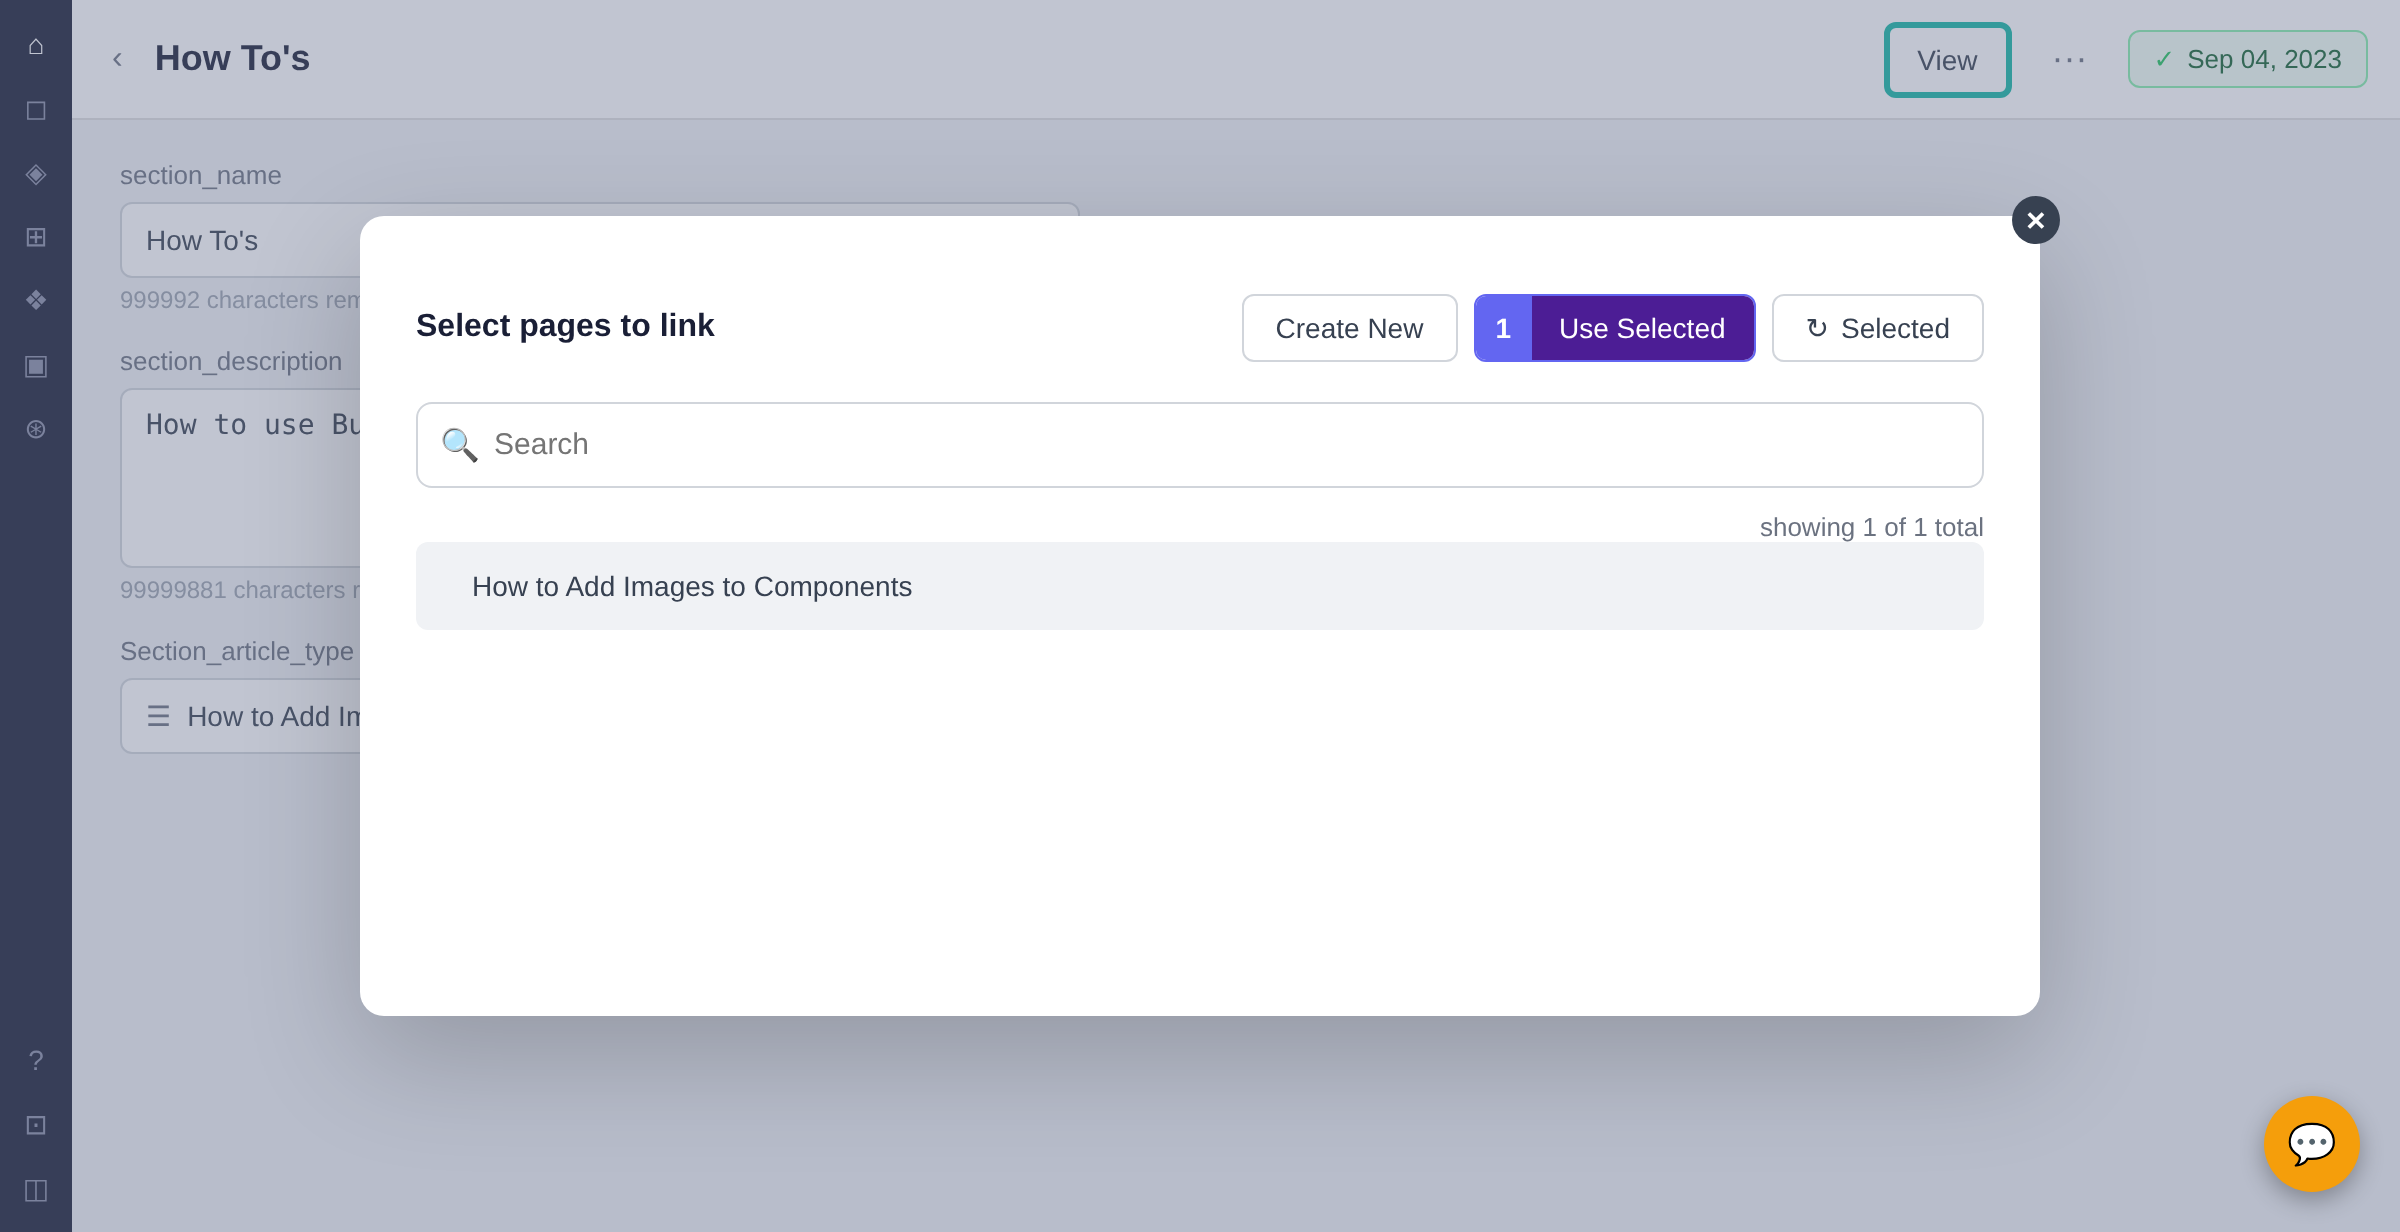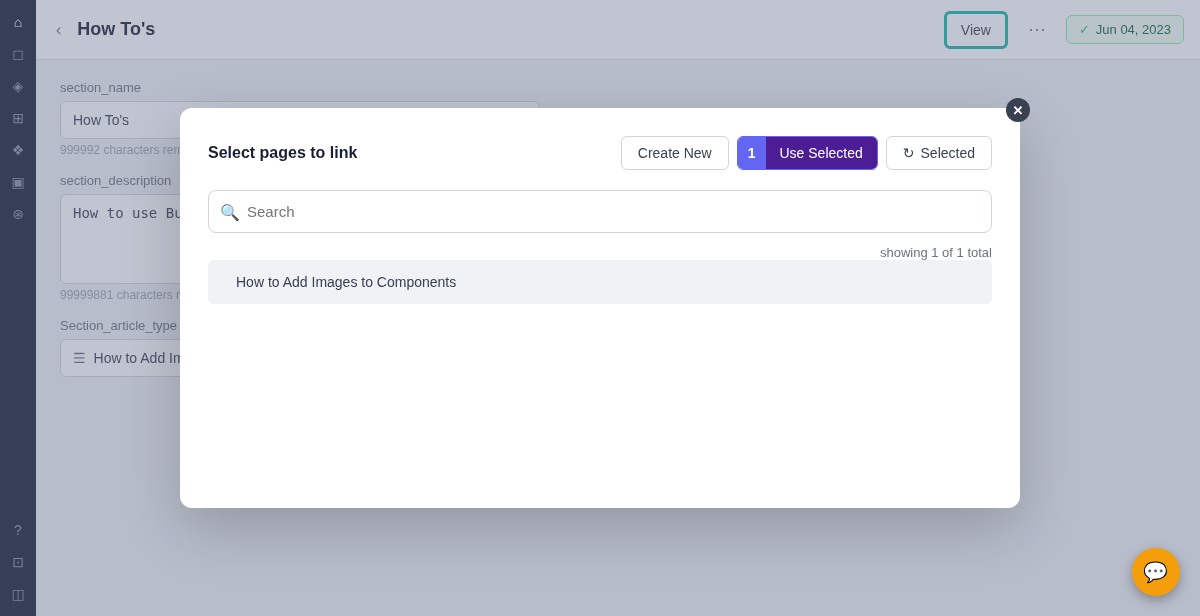--- a/index.html
+++ b/index.html
@@ -84,21 +84,21 @@
       background: #fff; border-radius: 12px; width: 840px; min-height: 400px;
       position: relative; padding: 28px 28px 28px 28px;
       box-shadow: 0 20px 60px rgba(0,0,0,0.2);
     }
     .modal-close {
       position: absolute; top: -10px; right: -10px; width: 24px; height: 24px;
       background: #374151; color: #fff; border-radius: 50%; display: flex; align-items: center;
       justify-content: center; font-size: 13px; cursor: pointer; font-weight: bold;
     }
     .modal-header {
-      display: flex; align-items: center; justify-content: space-between; margin-bottom: 20px;
+      display: flex; align-items: center; justify-content: space-between; margin-bottom: 20px; margin-top: 11px;
     }
     .modal-title {
       font-size: 16px; font-weight: 600; color: #1a1f36;
     }
     .modal-actions {
       display: flex; align-items: center; gap: 8px;
     }
     .modal-btn {
       padding: 8px 16px; border-radius: 6px; font-size: 14px; cursor: pointer;
       border: 1px solid #d1d5db; background: #fff; color: #374151;
@@ -173,21 +173,21 @@
 <div class="main-content">
 
   <div class="topbar">
     <div class="topbar-back">‹</div>
     <div class="topbar-title">How To's</div>
     <div class="topbar-spacer"></div>
     <button class="topbar-btn">View</button>
     <div class="topbar-more">···</div>
     <div class="topbar-date">
       <span style="color:#22c55e;">✓</span>
-      <span>Jun 04, 2023</span>
+      <span>Sep 04, 2023</span>
     </div>
   </div>
 
   <div class="page-area">
     <div class="field-label">section_name</div>
     <input class="field-input" type="text" value="How To's" style="">
     <div class="field-hint">999992 characters remaining</div>
 
     <div class="field-label">section_description</div>
     <textarea class="field-textarea" style="">How to use Butter</textarea>

